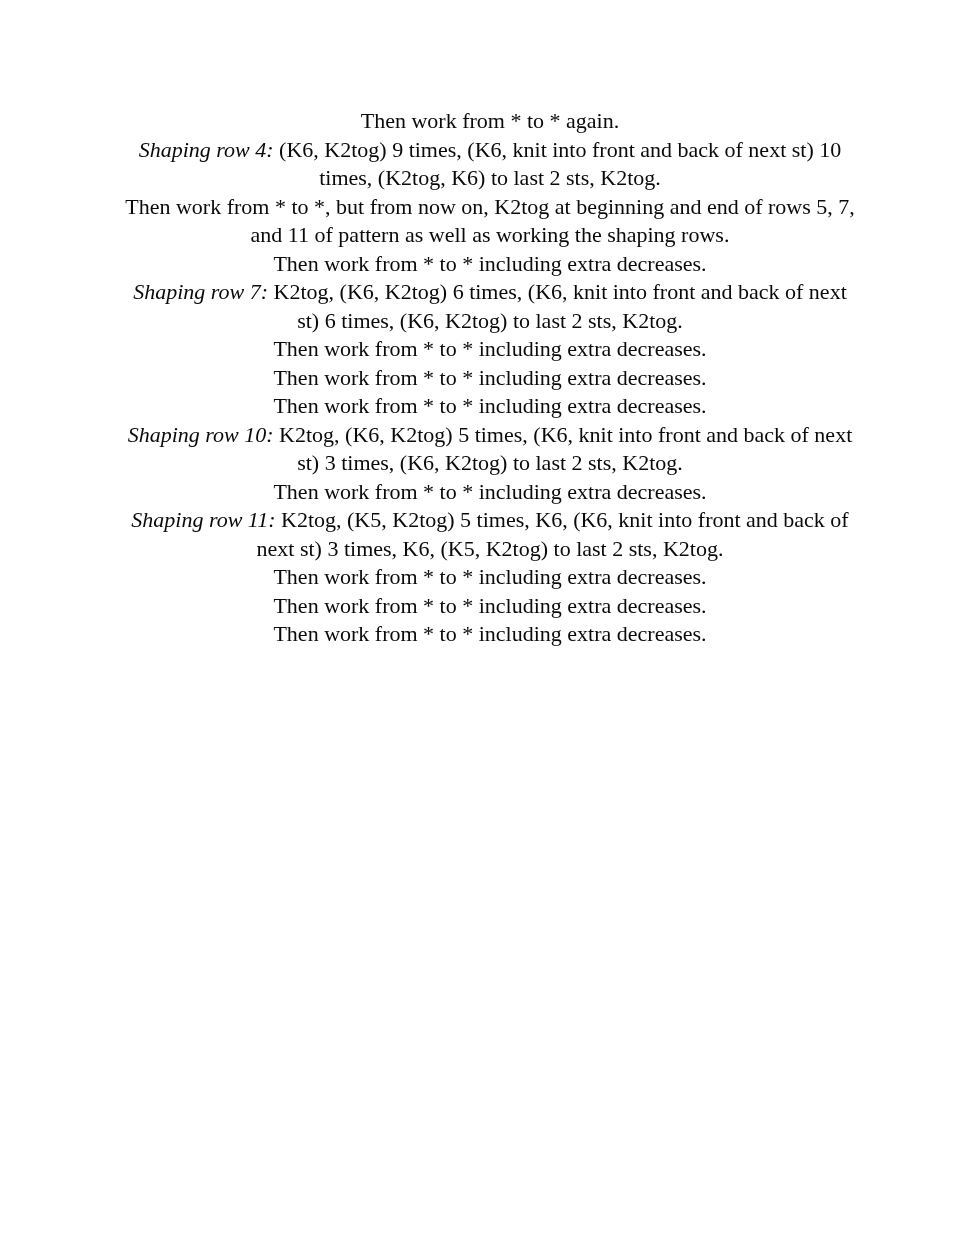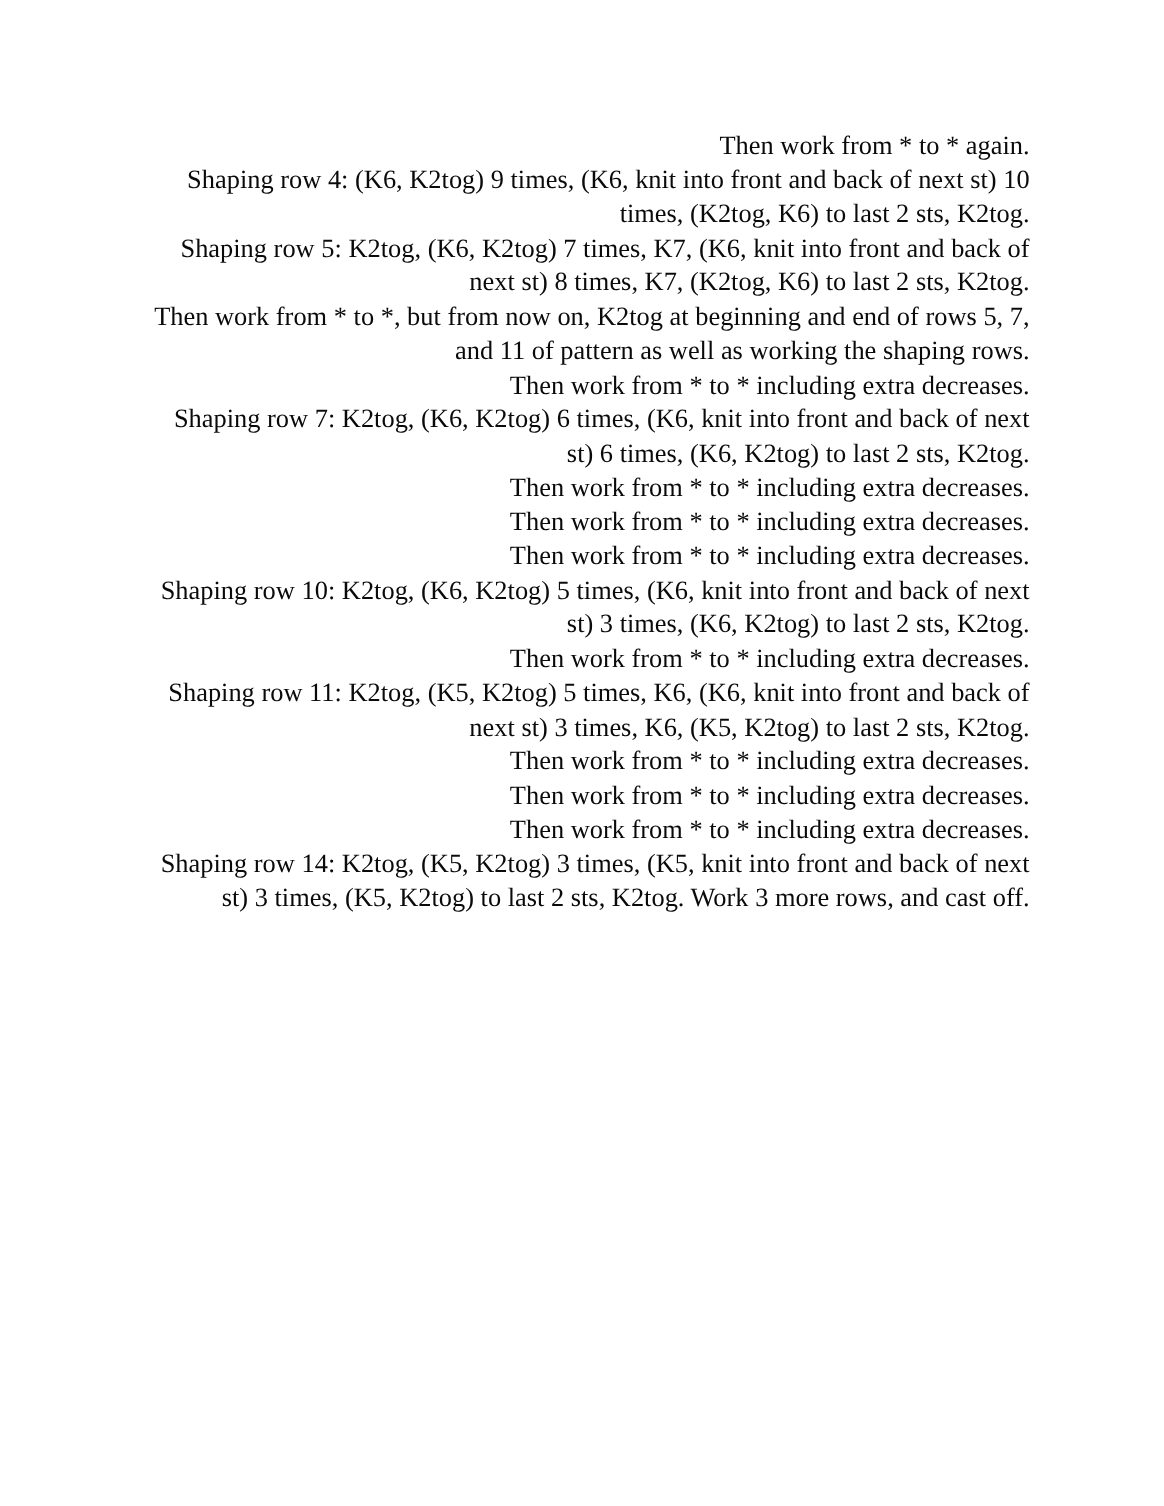--- a/index.html
+++ b/index.html
@@ -23,44 +23,43 @@
   }
   .text-block {
     position: absolute;
     left: 122px;
     top: 107px;
     width: 736px;
     font-family: "Liberation Serif", "DejaVu Serif", serif;
     font-size: 22px;
     line-height: 28.5px;
     color: #0a0a0a;
-    text-align: right;
+    text-align: center;
   }
   .text-block p {
     margin: 0;
     padding: 0;
   }
   .shaping-label {
+    font-style: italic;
   }
 </style>
 </head>
 <body>
 
 <div class="page">
   <div class="text-block" id="pattern-text">
       <p><span>Then work from * to * again.</span></p>
       <p><span class="shaping-label">Shaping row 4:</span><span> (K6, K2tog) 9 times, (K6, knit into front and back of next st) 10 times, (K2tog, K6) to last 2 sts, K2tog.</span></p>
-      <p><span class="shaping-label">Shaping row 5:</span><span> K2tog, (K6, K2tog) 7 times, K7, (K6, knit into front and back of next st) 8 times, K7, (K2tog, K6) to last 2 sts, K2tog.</span></p>
       <p><span>Then work from * to *, but from now on, K2tog at beginning and end of rows 5, 7, and 11 of pattern as well as working the shaping rows.</span></p>
       <p><span>Then work from * to * including extra decreases.</span></p>
       <p><span class="shaping-label">Shaping row 7:</span><span> K2tog, (K6, K2tog) 6 times, (K6, knit into front and back of next st) 6 times, (K6, K2tog) to last 2 sts, K2tog.</span></p>
       <p><span>Then work from * to * including extra decreases.</span></p>
       <p><span>Then work from * to * including extra decreases.</span></p>
       <p><span>Then work from * to * including extra decreases.</span></p>
       <p><span class="shaping-label">Shaping row 10:</span><span> K2tog, (K6, K2tog) 5 times, (K6, knit into front and back of next st) 3 times, (K6, K2tog) to last 2 sts, K2tog.</span></p>
       <p><span>Then work from * to * including extra decreases.</span></p>
       <p><span class="shaping-label">Shaping row 11:</span><span> K2tog, (K5, K2tog) 5 times, K6, (K6, knit into front and back of next st) 3 times, K6, (K5, K2tog) to last 2 sts, K2tog.</span></p>
       <p><span>Then work from * to * including extra decreases.</span></p>
       <p><span>Then work from * to * including extra decreases.</span></p>
       <p><span>Then work from * to * including extra decreases.</span></p>
-      <p><span class="shaping-label">Shaping row 14:</span><span> K2tog, (K5, K2tog) 3 times, (K5, knit into front and back of next st) 3 times, (K5, K2tog) to last 2 sts, K2tog. Work 3 more rows, and cast off.</span></p>
     </div>
 </div>
 
 </body></html>

